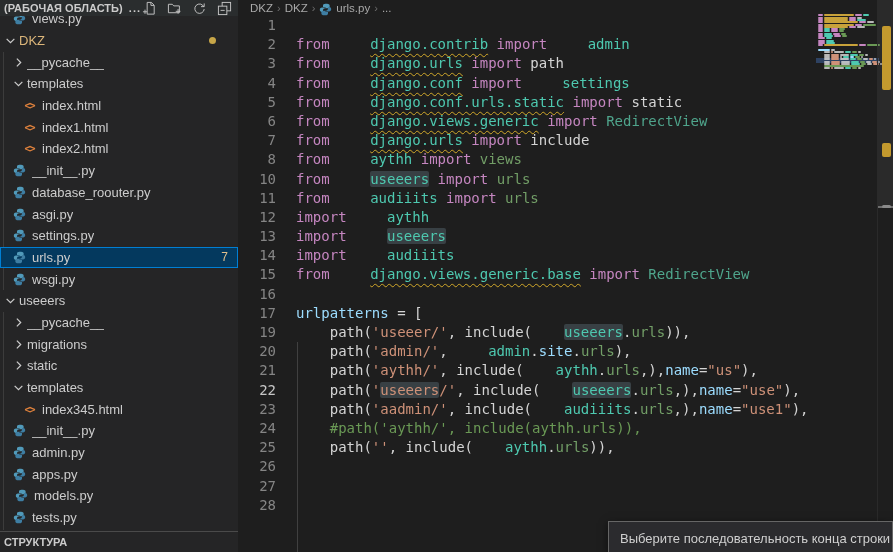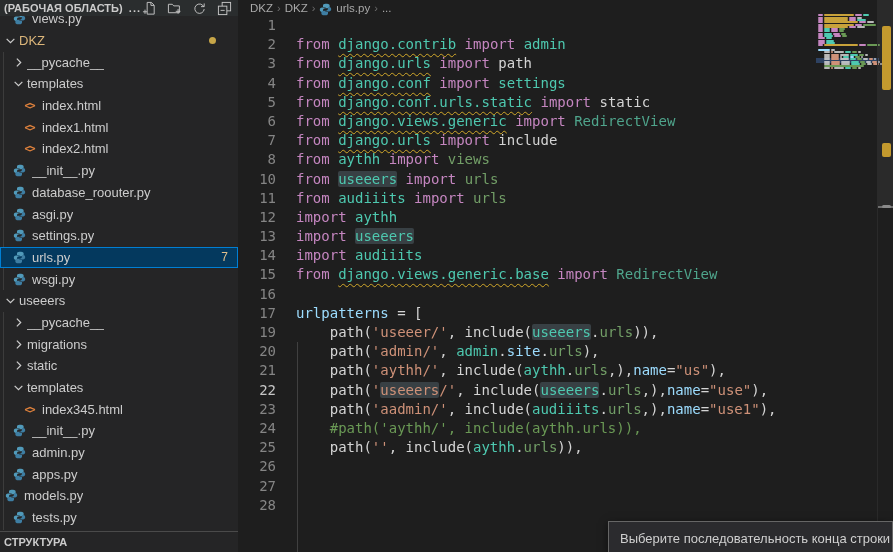--- a/index.html
+++ b/index.html
@@ -35,21 +35,21 @@
               padding-left:12px;font-size:11.5px;color:#a9a9a9;z-index:4;}
   .breadcrumb .bc-item{cursor:pointer;}
   .breadcrumb .bc-sep{color:#6e6e6e;margin:0 4px;font-size:11px;}
   .breadcrumb .bc-ellipsis{color:#a9a9a9;}
   .pyicon{display:inline-block;flex:0 0 auto;}
   .code-area{position:absolute;left:0;top:16px;right:0;font-family:"DejaVu Sans Mono",monospace;font-size:14px;z-index:1;}
   .cl{height:19.2px;line-height:19.2px;white-space:pre;cursor:text;}
   .ln{display:inline-block;width:38px;text-align:right;color:#858585;margin-right:20px;user-select:none;}
   .cl.cur .ln{color:#c6c6c6;}
   .cs{color:#d4d4d4;}
-  .kw{color:#c586c0;} .mod{color:#4ec9b0;} .def{color:#d4d4d4;} .var{color:#9cdcfe;}
+  .kw{color:#c586c0;} .mod{color:#4ec9b0;margin-left:32px;} .def{color:#d4d4d4;} .var{color:#9cdcfe;}
   .str{color:#ce9178;} .grn{color:#729e67;} .cmt{color:#6a9955;} .dim{color:#4fa58c;}
   .sq{text-decoration:underline;text-decoration-style:wavy;text-decoration-color:#d1a82a;
       text-decoration-thickness:1px;text-underline-offset:3.5px;}
   .hl{background:rgba(101,121,132,.38);border-radius:2px;}
   .indent-guide{position:absolute;left:59px;top:342px;width:1px;height:210px;background:#404040;z-index:0;}
 
   
   .minimap{position:absolute;left:580px;top:12px;width:59px;height:80px;z-index:3;cursor:pointer;}
   .mm-row{position:absolute;left:0;height:2px;display:flex;gap:1px;}
   .mm-seg{height:2px;border-radius:1px;flex:0 0 auto;}
@@ -250,21 +250,21 @@
         </div>
         <div class="trow" style="padding-left: 12px;">
           <span class="ficon">
             <svg width="13" height="13" viewBox="0 0 16 16">
               <path fill="#519aba" d="M7.9 1C6 1 4.9 1.9 4.9 3.2V5h3.3v.6H3.6C2.2 5.6 1 6.6 1 8.3S2.1 11 3.5 11h1.4V9.1c0-1.5 1.2-2.6 2.7-2.6h3.3c1.2 0 2.2-1 2.2-2.2V3.2C13.1 1.9 11.7 1 9.9 1z"></path>
               <path fill="#3e7ea3" d="M8.1 15c1.9 0 3-.9 3-2.2V11H7.8v-.6h4.6c1.4 0 2.6-1 2.6-2.7S13.9 5 12.5 5h-1.4v1.9c0 1.5-1.2 2.6-2.7 2.6H5.1c-1.2 0-2.2 1-2.2 2.2v1.1C2.9 14.1 4.3 15 6.1 15z"></path>
             </svg>
           </span>
           <span class="lbl">apps.py</span>
         </div>
-        <div class="trow" style="padding-left: 4px;">
+        <div class="trow" style="padding-left: 14px;">
           <span class="ficon">
             <svg width="13" height="13" viewBox="0 0 16 16">
               <path fill="#519aba" d="M7.9 1C6 1 4.9 1.9 4.9 3.2V5h3.3v.6H3.6C2.2 5.6 1 6.6 1 8.3S2.1 11 3.5 11h1.4V9.1c0-1.5 1.2-2.6 2.7-2.6h3.3c1.2 0 2.2-1 2.2-2.2V3.2C13.1 1.9 11.7 1 9.9 1z"></path>
               <path fill="#3e7ea3" d="M8.1 15c1.9 0 3-.9 3-2.2V11H7.8v-.6h4.6c1.4 0 2.6-1 2.6-2.7S13.9 5 12.5 5h-1.4v1.9c0 1.5-1.2 2.6-2.7 2.6H5.1c-1.2 0-2.2 1-2.2 2.2v1.1C2.9 14.1 4.3 15 6.1 15z"></path>
             </svg>
           </span>
           <span class="lbl">models.py</span>
         </div>
         <div class="trow" style="padding-left: 12px;">
           <span class="ficon">

